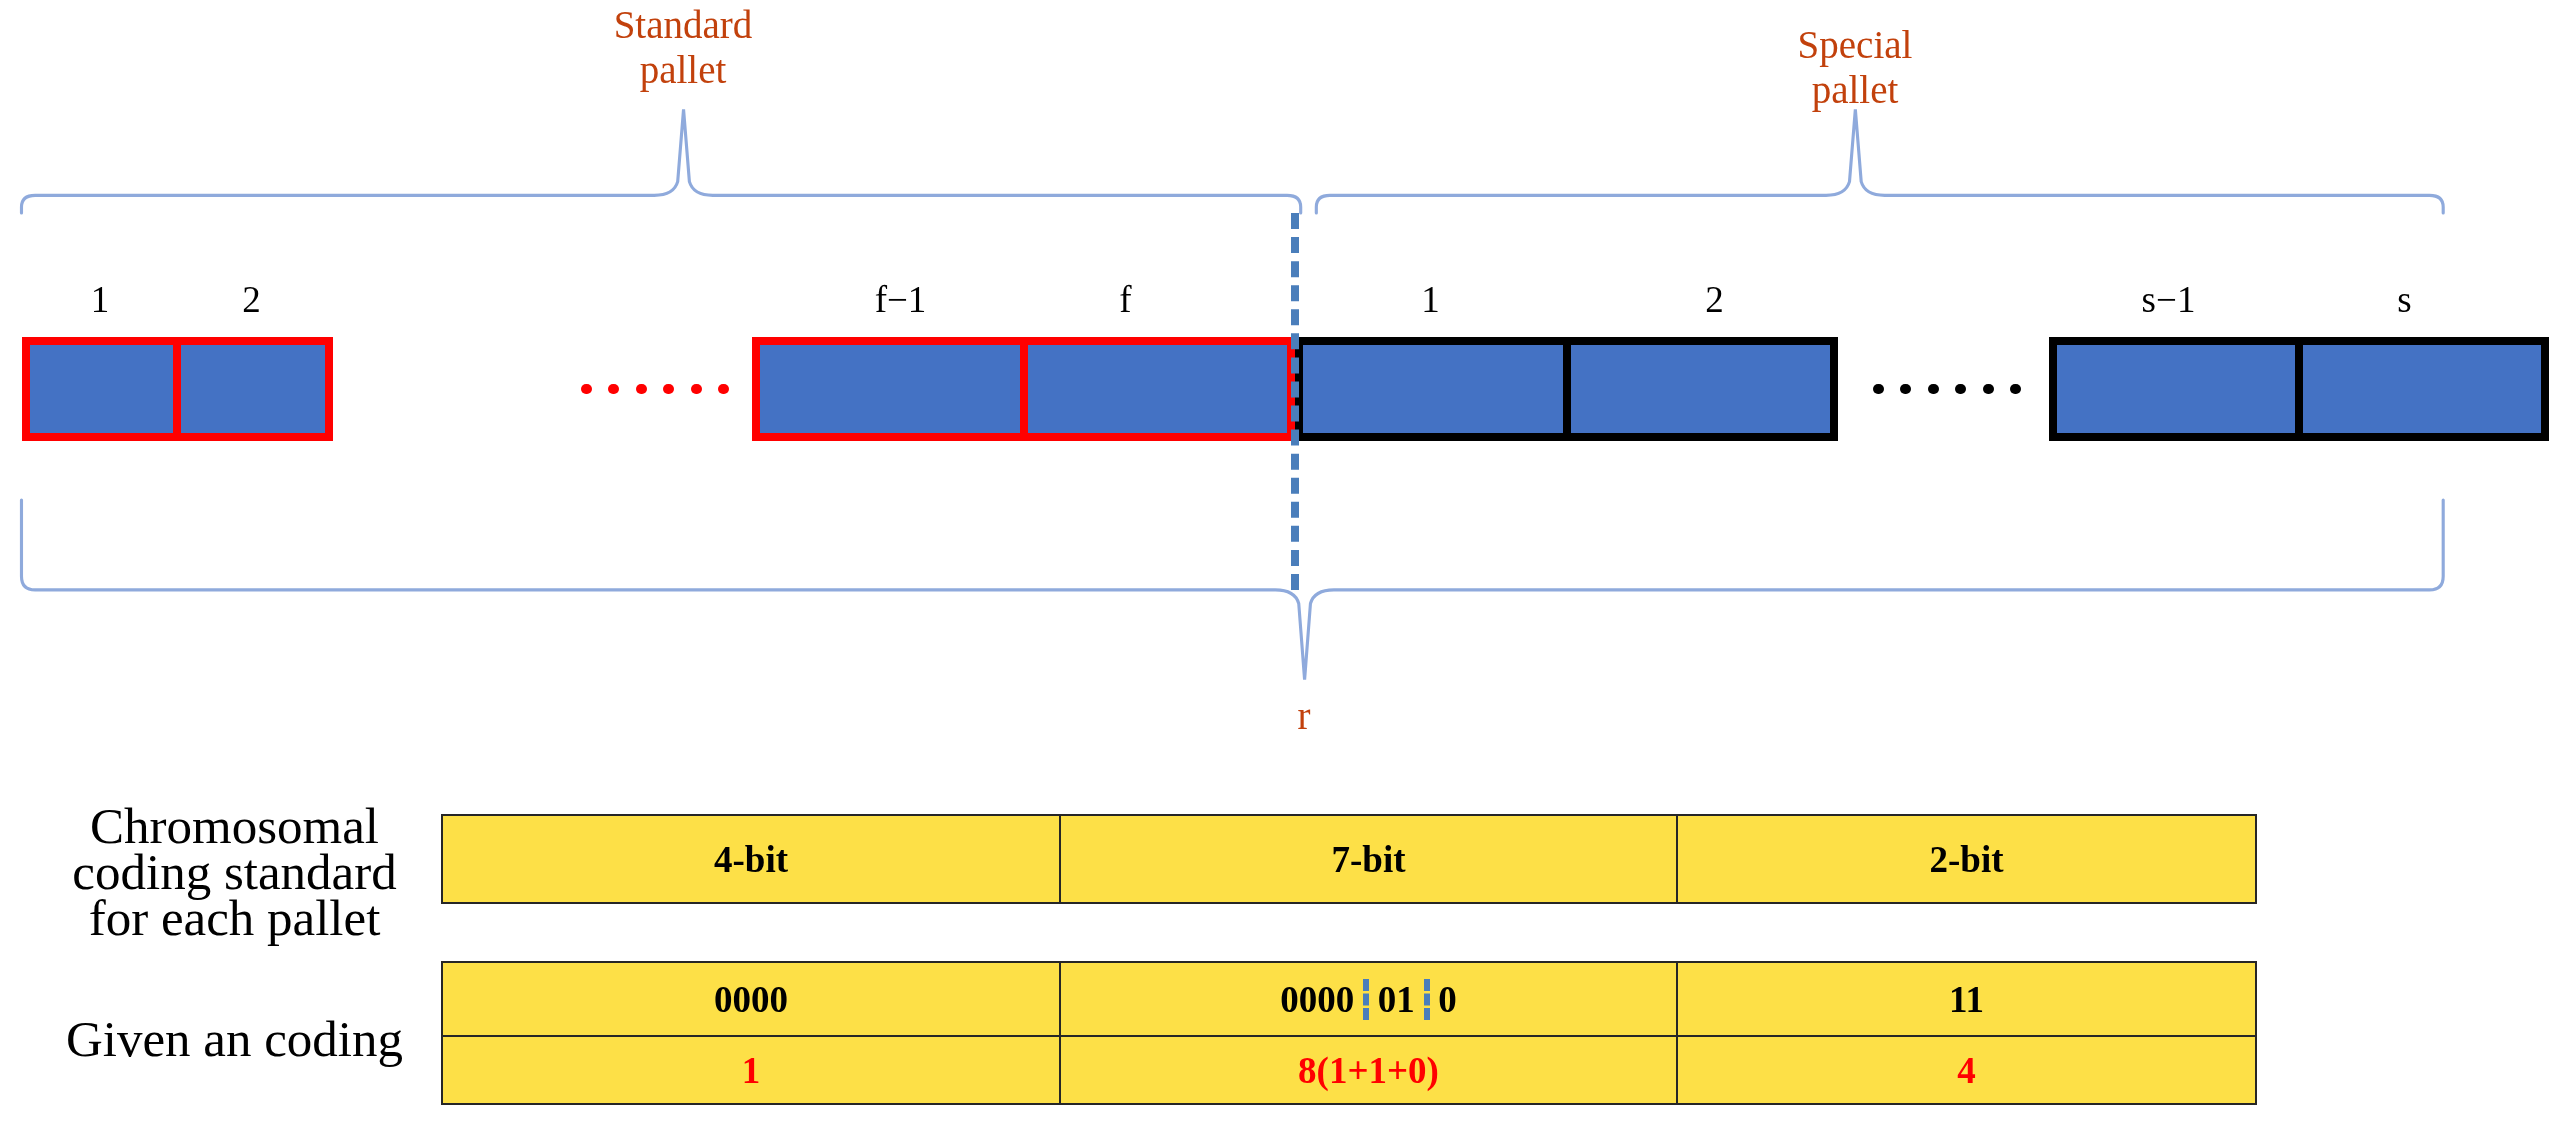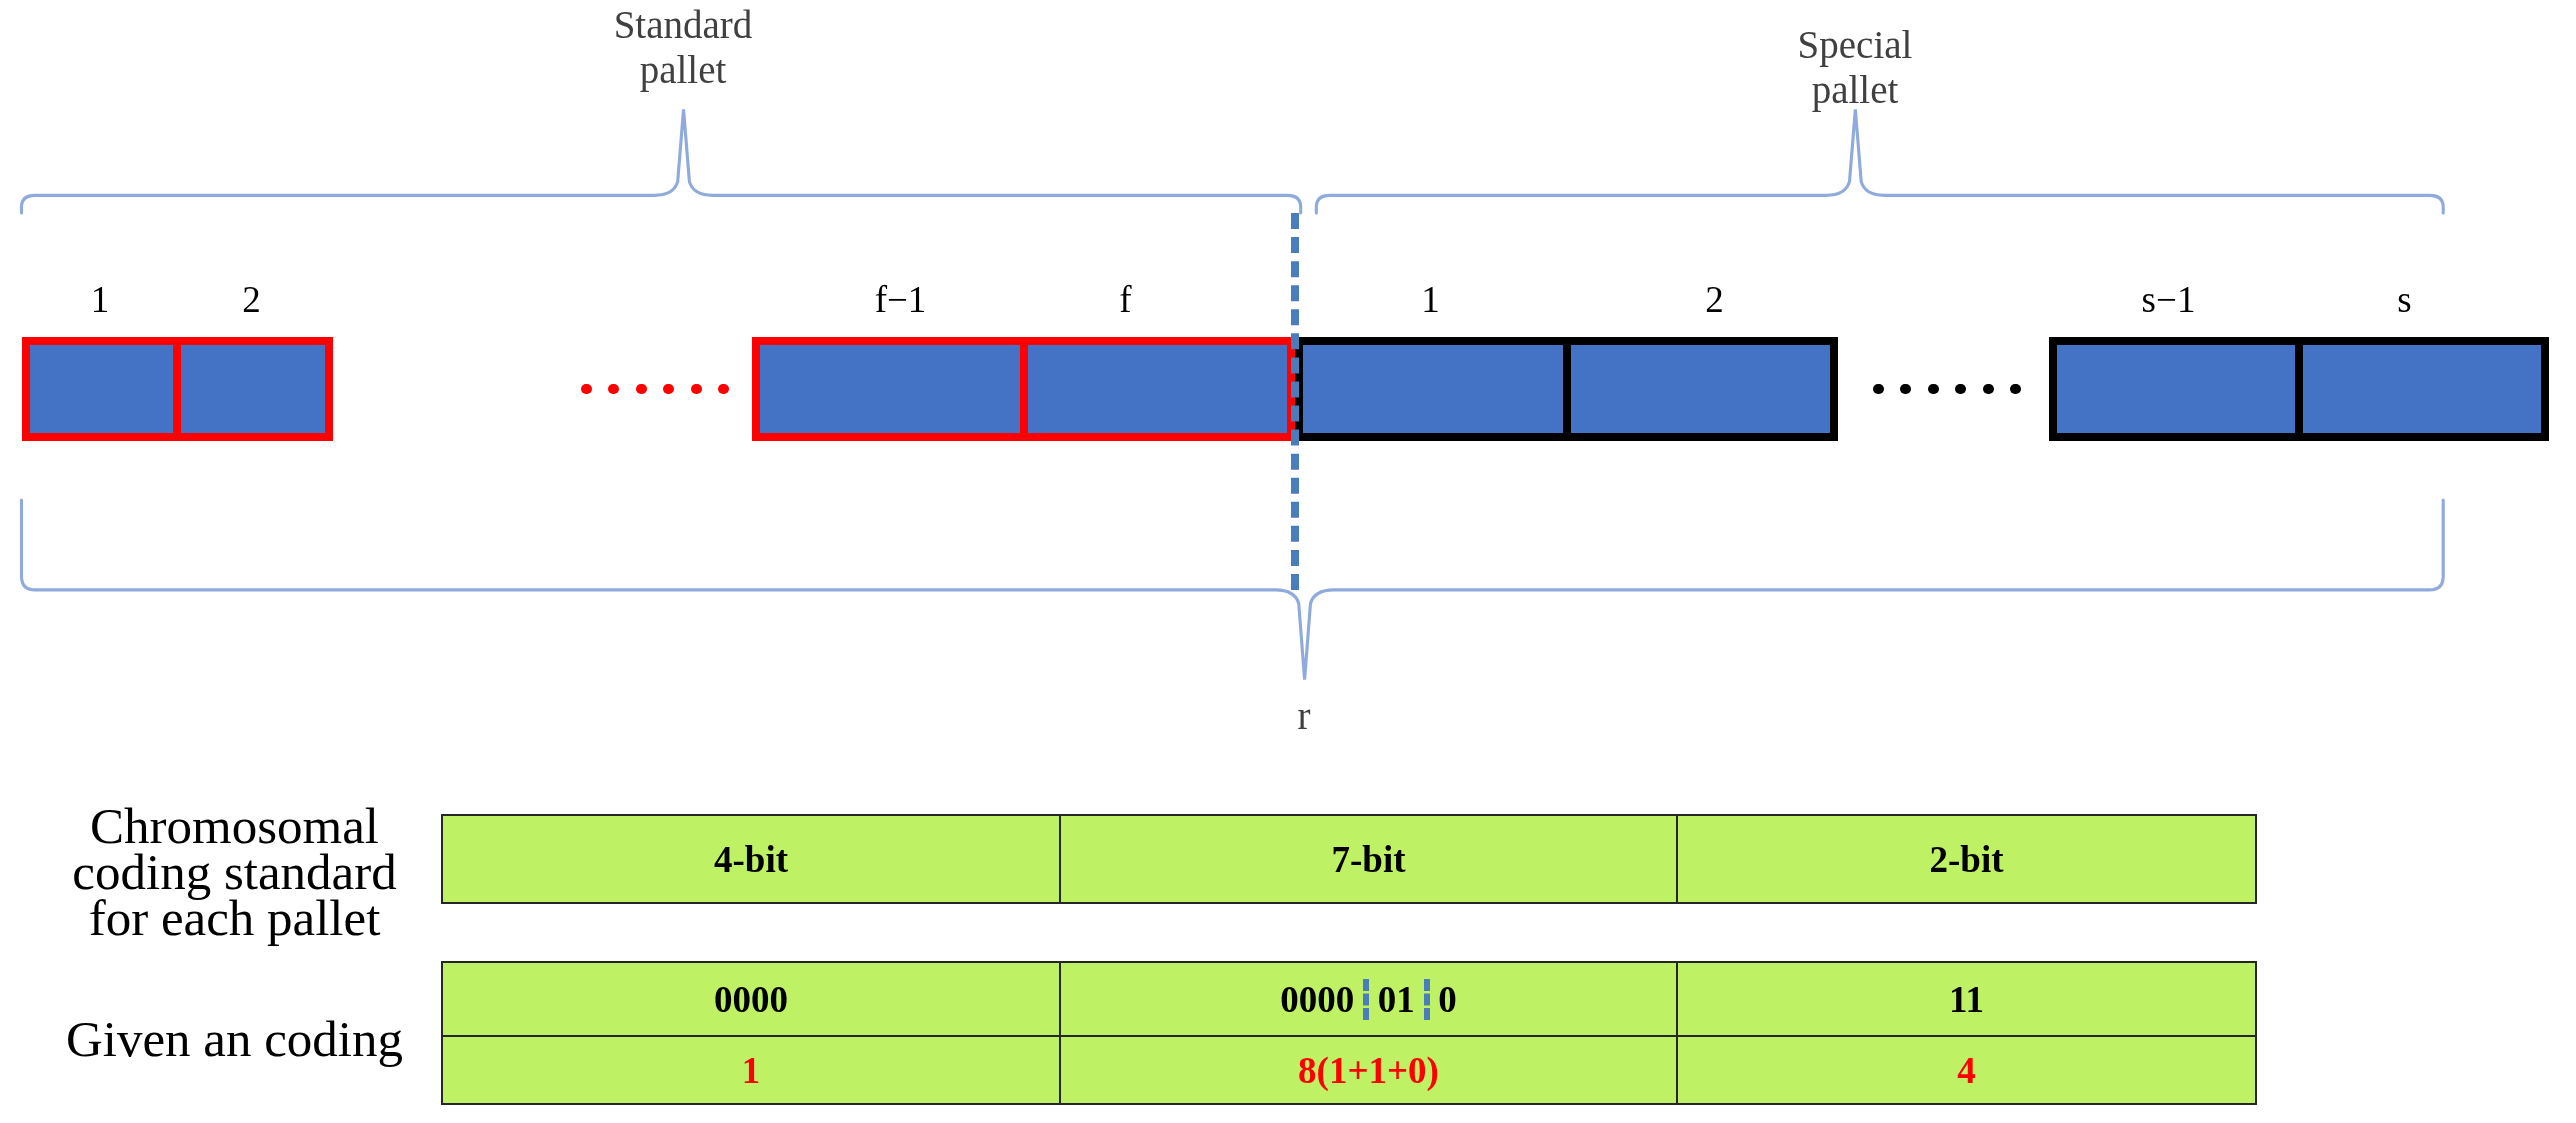--- a/index.html
+++ b/index.html
@@ -14,21 +14,21 @@
     font-family: "Liberation Serif", "DejaVu Serif", serif;
     overflow: hidden;
   }
 
   
   .brace-label {
     position: absolute;
     text-align: center;
     font-size: 39px;
     line-height: 45px;
-    color: #404040;
+    color: #c2410c;
     white-space: pre-line;
   }
 
   
   .block-label {
     position: absolute;
     text-align: center;
     font-size: 37px;
     line-height: 37px;
     color: #000000;
@@ -74,21 +74,21 @@
     position: absolute;
     width: 0;
     border-left: 8.8px dashed #4A7EBB;
   }
 
   
   .coding-table {
     position: absolute;
     border-collapse: collapse;
     table-layout: fixed;
-    background: #bef264;
+    background: #fde047;
   }
   .coding-table td {
     border: 2.9px solid #262626;
     text-align: center;
     vertical-align: middle;
     font-size: 37px;
     font-weight: bold;
     color: #000000;
     font-family: "Liberation Serif", "DejaVu Serif", serif;
   }

